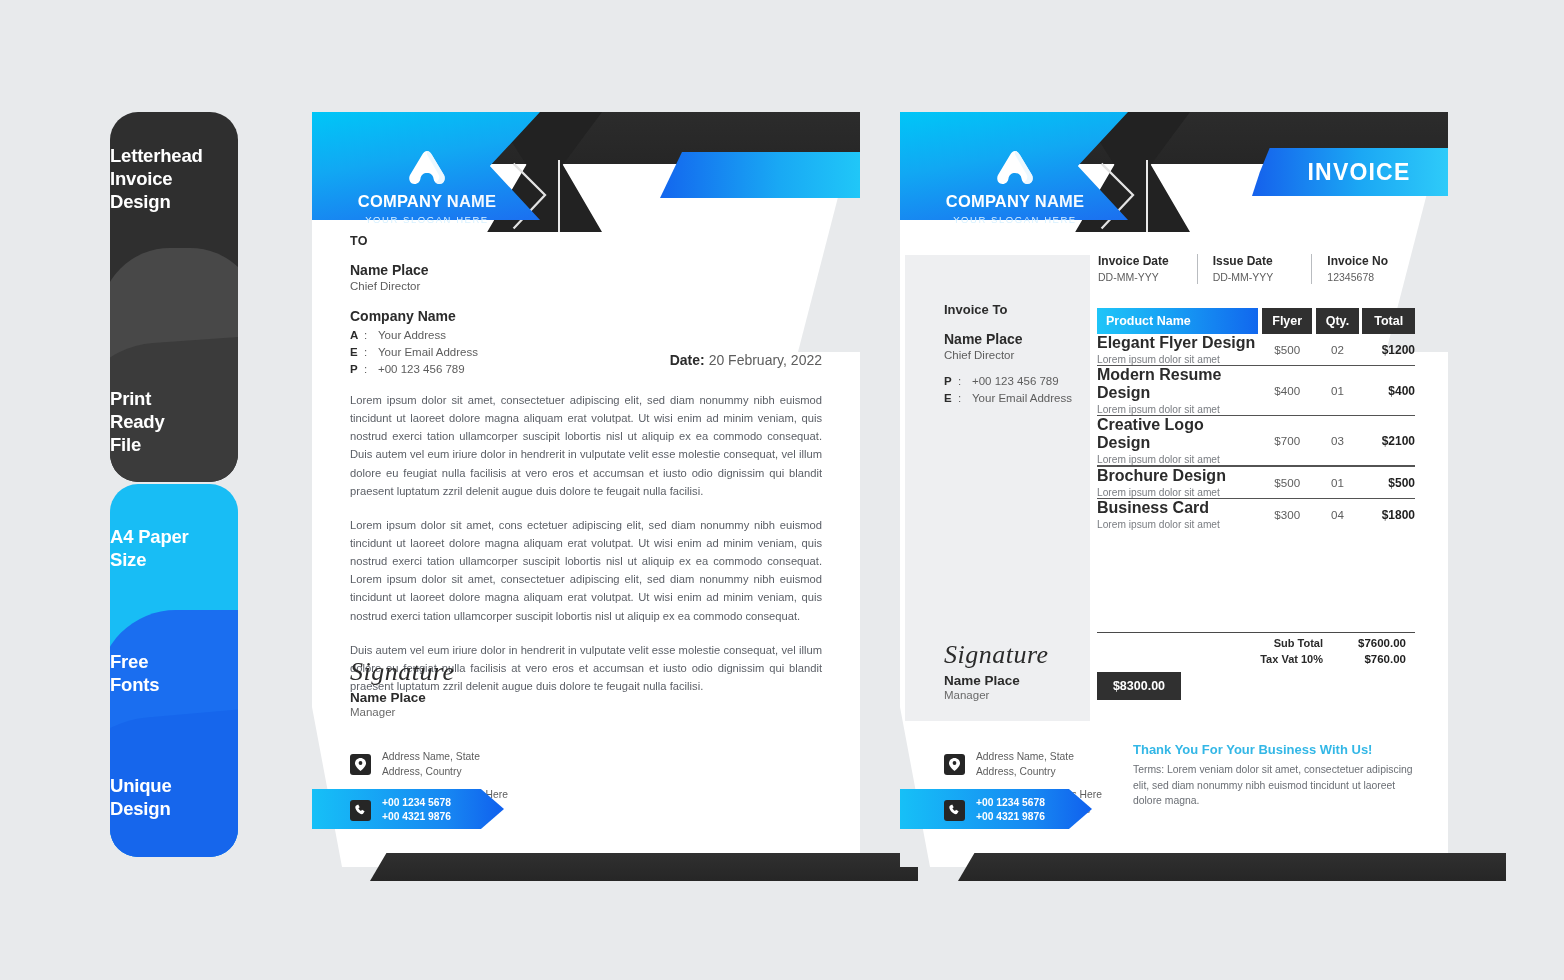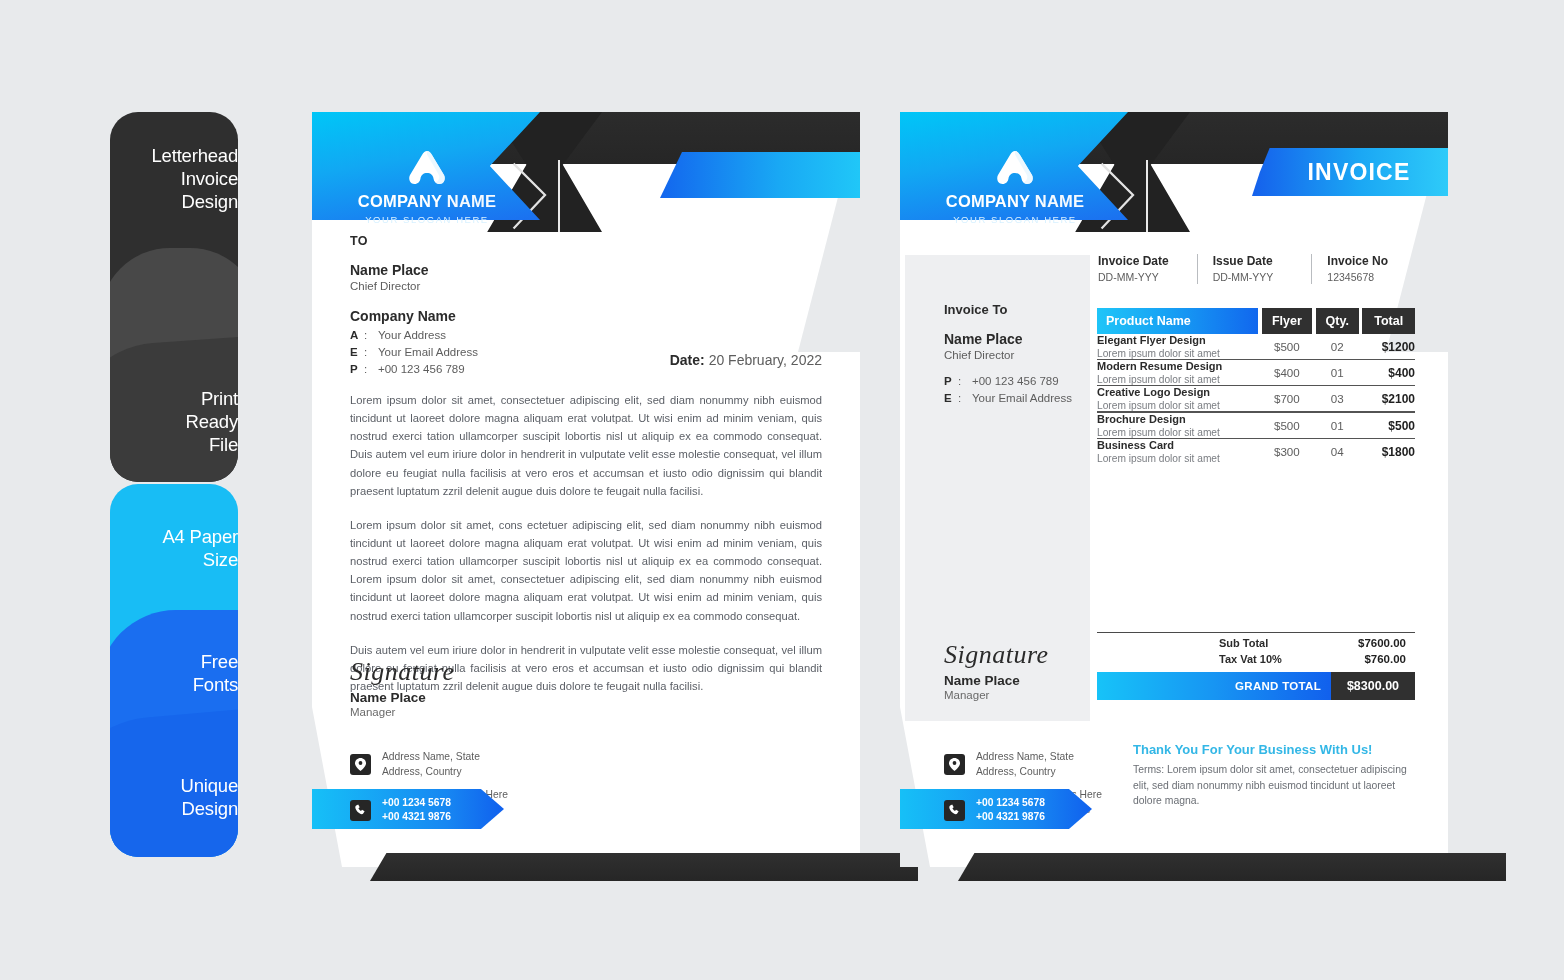--- a/index.html
+++ b/index.html
@@ -45,22 +45,22 @@
     border-radius: 78px 14px 0 0;
   }
   .sb-blue .wave2 {
     position: absolute; left: -50px; top: 232px; width: 215px; height: 200px;
     background: #1666ec;
     border-radius: 95px 18px 0 0;
     transform: rotate(-5deg);
   }
   .sb-item {
     position: absolute; width: 128px;
-    text-align: right; color: #fff;
-    font-weight: normal; font-size: 18.5px; line-height: 1.25;
+    text-align: left; color: #fff;
+    font-weight: bold; font-size: 18.5px; line-height: 1.25;
     letter-spacing: -0.2px;
     z-index: 5;
   }
 
   
   .page {
     position: absolute; background: #ffffff;
   }
   .page-letter { left: 312px; top: 112px; width: 548px; height: 755px; }
   .page-invoice { left: 900px; top: 112px; width: 548px; height: 755px; }
@@ -204,30 +204,30 @@
   }
   .th-dark {
     background: #303030; color:#fff; font-size:12.5px; font-weight:bold;
     text-align:center;
   }
   .th-sp { width: 4px; background: transparent !important; }
   table.inv td { padding: 0; vertical-align: middle; }
   .r-sep td { height: 1px; padding: 0; }
   .r-sep .line { height:1px; background:#535353; width:100%; }
   .cell-name { padding: 7px 4px 7px 9px; width: 168px; }
-  .p-name { font-size: 11px; font-weight:bold; color:#2b2b2b; }
+  .p-name { font-size: 16px; font-weight:bold; color:#2b2b2b; }
   .p-desc { font-size: 10.2px; color:#7a7d82; margin-top:2px; }
   .cell-price { font-size:11.6px; color:#5d5d5d; text-align:center; width: 52px;}
   .cell-qty { font-size:11.6px; color:#5d5d5d; text-align:center; width: 44px;}
   .cell-total { font-size:12px; font-weight:bold; color:#1f1f1f; text-align:right; padding-right: 9px; width: 54px;}
 
   .tot-rows { position:absolute; left: 197px; top: 520px; width: 318px; }
   .tot-line { height:1px; background:#4a4a4a; }
   .tot-r { display:flex; justify-content:flex-end; gap: 10px; padding-top: 4px; }
-  .tot-r .k { font-size:11px; font-weight:bold; color:#2b2b2b; width: 104px; text-align:left;}
+  .tot-r .k { font-size:11px; font-weight:bold; color:#2b2b2b; width: 104px; text-align:right;}
   .tot-r .v { font-size:11.5px; font-weight:bold; color:#1f1f1f; width: 82px; text-align:right; padding-right: 9px;}
   .grand {
     position:absolute; left: 197px; top: 560px; width: 318px; height: 28px;
     display:flex; align-items:stretch;
   }
   .grand .gl {
     flex: 1; background: linear-gradient(90deg,#17c3f8 0%,#1795f3 50%,#1160ed 100%);
     color:#fff; font-weight:bold; font-size:11.5px;
     display:flex; align-items:center; justify-content:flex-end; padding-right: 10px;
     letter-spacing:.3px;
@@ -534,27 +534,26 @@
         <span class="k">Sub  Total</span>
         <span class="v">$7600.00</span>
       </div>
       <div class="tot-r">
         <span class="k">Tax Vat 10%</span>
         <span class="v">$760.00</span>
       </div>
     </div>
 
     <div class="grand">
-      <div class="gl">GRAND TOTAL</div>
       <div class="gr">$8300.00</div>
     </div>
 
     <div class="thanks">
       <div class="th-title">Thank You For Your Business With Us!</div>
-      <div class="th-terms">Terms: Lorem ipsum dolor sit amet, consectetuer adipiscing elit, sed diam nonummy nibh euismod tincidunt ut laoreet dolore magna.</div>
+      <div class="th-terms">Terms: Lorem veniam dolor sit amet, consectetuer adipiscing elit, sed diam nonummy nibh euismod tincidunt ut laoreet dolore magna.</div>
     </div>
 
     <div class="sig-block" style="left:44px; top:528px">
       <div class="sig-word">Signature</div>
       <div class="sig-name">Name Place</div>
       <div class="sig-role">Manager</div>
     </div>
 
     <div class="ft">
       <div class="ft-row" style="left:44px; top:10px">

